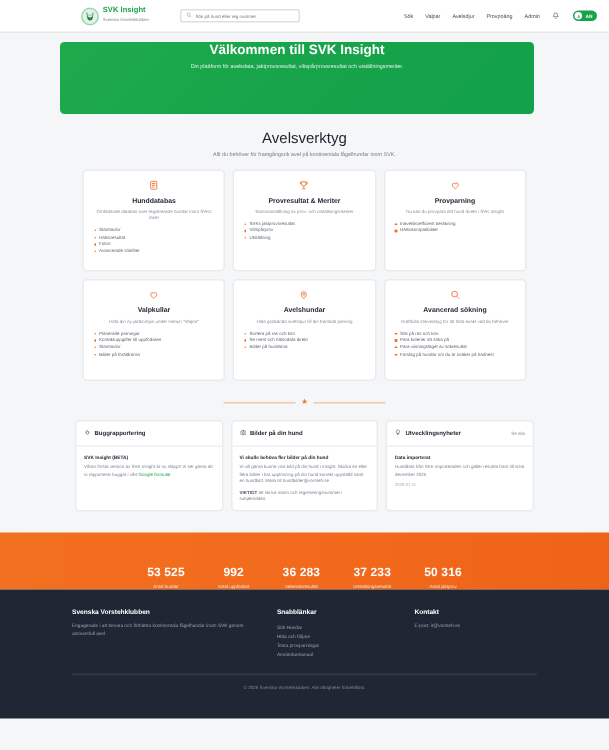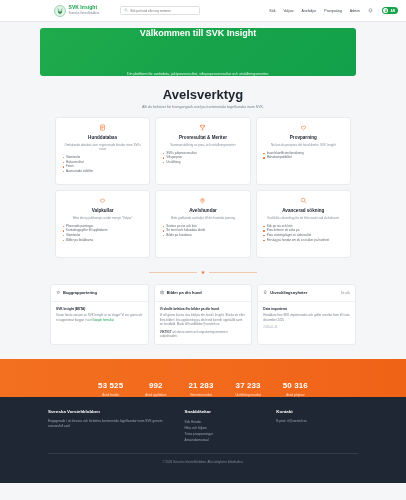--- a/index.html
+++ b/index.html
@@ -65,29 +65,29 @@
     font-size: 2.8px; font-weight: bold;
     display: flex; align-items: center; justify-content: center;
   }
   .user-name { color: #fff; font-size: 3.2px; font-weight: bold; }
   .hero {
     margin: 6px 50px 0 40px;
     background: linear-gradient(135deg, #1faa4c 0%, #16a34a 55%, #12a04a 100%);
     border-radius: 3px;
     height: 48px;
     display: flex; flex-direction: column;
-    align-items: center; justify-content: space-between;
+    align-items: center; justify-content: flex-start;
     gap: 4px;
   }
   .hero-title { color: #fff; font-size: 9px; font-weight: bold; }
   .hero-sub { color: #e2f6e9; font-size: 3.6px; }
 
   
   .sec-head { text-align: center; margin: 11px 0 8px; }
-  .sec-title { font-size: 13px; font-weight: bold; color: #1b2430; }
+  .sec-title { font-size: 10px; font-weight: normal; color: #1b2430; }
   .sec-sub { font-size: 3.6px; color: #77818d; margin-top: 3px; }
 
   
   .cards {
     display: grid;
     grid-template-columns: repeat(3, 1fr);
     gap: 5px;
     padding: 0 55px;
   }
   .card {
@@ -408,21 +408,21 @@
 <div class="stats">
   <div class="stat">
     <div class="num">53 525</div>
     <div class="lbl">Antal hundar</div>
   </div>
   <div class="stat">
     <div class="num">992</div>
     <div class="lbl">Antal uppfödare</div>
   </div>
   <div class="stat">
-    <div class="num">21 283</div>
+    <div class="num">36 283</div>
     <div class="lbl">Veterinärresultat</div>
   </div>
   <div class="stat">
     <div class="num">37 233</div>
     <div class="lbl">Utställningsresultat</div>
   </div>
   <div class="stat">
     <div class="num">50 316</div>
     <div class="lbl">Antal jaktprov</div>
   </div>

